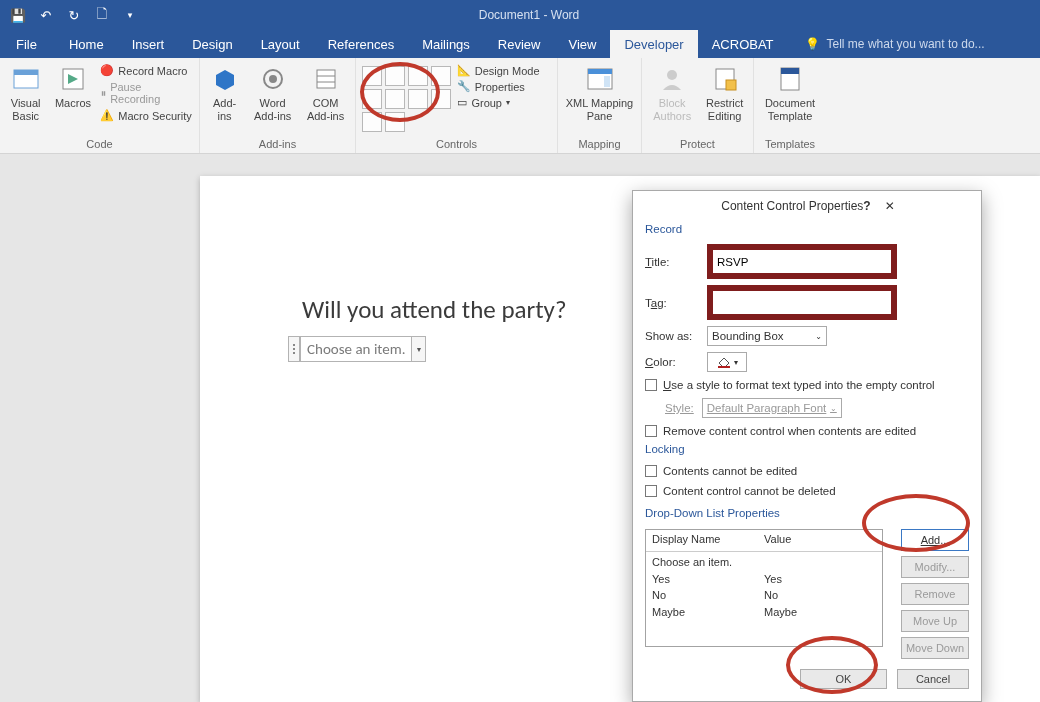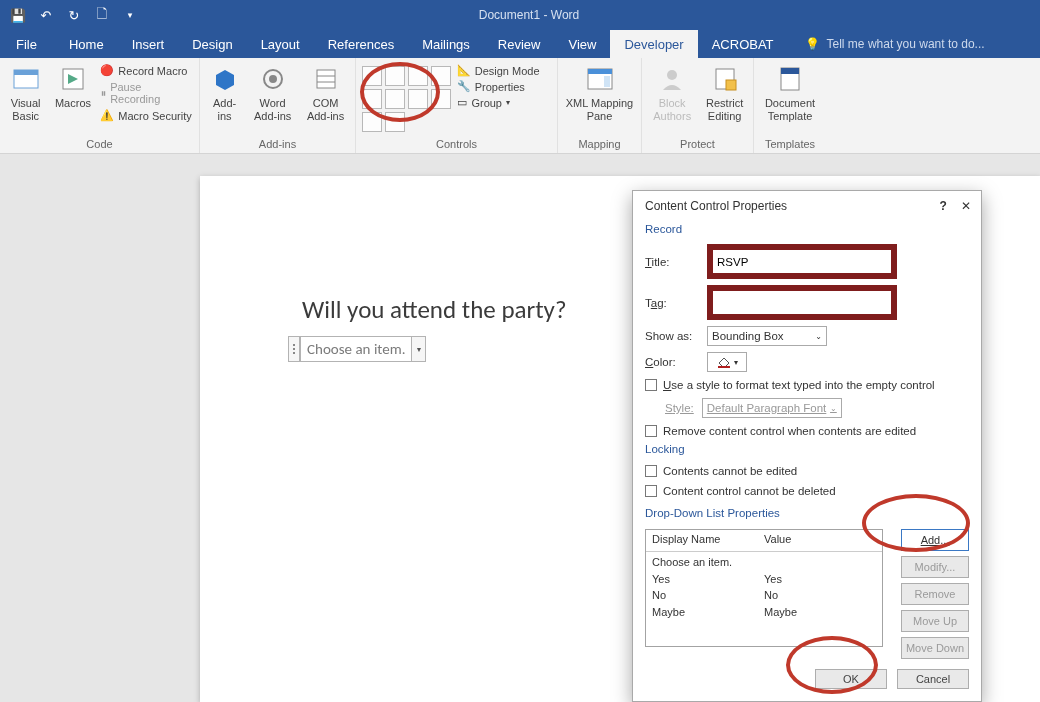--- a/index.html
+++ b/index.html
@@ -40,21 +40,21 @@
   .page { position: absolute; left: 200px; top: 22px; width: 840px; height: 526px; background: #fff; box-shadow: 0 2px 6px rgba(0,0,0,.25); }
   .doc-heading { position: absolute; left: 102px; top: 118px; font-size: 25px; color: #3b3b3b; font-family: Calibri, sans-serif; }
   .cc { position: absolute; left: 88px; top: 160px; display: flex; }
   .cc-handle { width: 12px; height: 26px; border: 1px solid #b3b3b3; background: #f6f6f6; display: flex; align-items: center; justify-content: center; }
   .cc-handle .dots { width: 4px; height: 12px; background: radial-gradient(#888 1px, transparent 1px); background-size: 4px 4px; }
   .cc-body { border: 1px solid #b3b3b3; padding: 3px 6px; background: #fff; color: #7b7b7b; font-size: 15px; font-family: Calibri, sans-serif; }
   .cc-drop { width: 14px; border: 1px solid #b3b3b3; border-left: none; background: #f6f6f6; display: flex; align-items: center; justify-content: center; font-size: 7px; color: #555; }
 
   
   .dialog { position: absolute; left: 632px; top: 190px; width: 350px; background: #fff; border: 1px solid #a9a9a9; box-shadow: 0 6px 18px rgba(0,0,0,.35); font-size: 11.5px; color: #333; }
-  .dlg-title { display: flex; align-items: center; justify-content: space-between; padding: 8px 10px 8px 12px; font-size: 12px; }
+  .dlg-title { display: flex; align-items: center; justify-content: center; padding: 8px 10px 8px 12px; font-size: 12px; }
   .dlg-title .right { display: flex; gap: 14px; align-items: center; }
   .dlg-section-label { color: #2b579a; padding: 2px 12px 6px; font-size: 11.5px; }
   .dlg-row { display: flex; align-items: center; padding: 3px 12px; gap: 8px; }
   .dlg-row label { width: 54px; }
   .dlg-row label u { text-decoration: underline; }
   .dlg-input { border: 6px solid #7f1d1d; height: 35px; padding: 8px 4px; font-size: 11.5px; width: 190px; }
   .dlg-select { border: 1px solid #aaa; height: 20px; padding: 0 4px; font-size: 11.5px; width: 120px; display: flex; align-items: center; justify-content: space-between; }
   .dlg-colorbtn { border: 1px solid #aaa; height: 20px; width: 40px; display: flex; align-items: center; justify-content: center; }
   .chk-row { display: flex; align-items: flex-end; padding: 4px 12px; gap: 6px; }
   .chk { width: 12px; height: 12px; border: 1px solid #777; }
@@ -380,20 +380,20 @@
     <div style="width:86px; padding:4px 12px 0 6px; display:flex; flex-direction:column; gap:5px;">
       <button class="btn blue" style="padding:4px 0;"><u>Add...</u></button>
       <button class="btn ghost" style="padding:4px 0;"><span>Modify...</span></button>
       <button class="btn ghost" style="padding:4px 0;"><span>Remove</span></button>
       <button class="btn ghost" style="padding:4px 0;"><span>Move Up</span></button>
       <button class="btn ghost" style="padding:4px 0;"><span>Move Down</span></button>
     </div>
   </div>
 
   <div class="dlg-bottom">
-    <button class="btn" style="width:72px;">OK</button>
+    <button class="btn" style="width:87px;">OK</button>
     <button class="btn" style="width:72px;">Cancel</button>
   </div>
 </div>
 
 <div class="red-oval" style="left:360px; top:62px; width:80px; height:60px;"></div>
 <div class="red-oval" style="left:862px; top:494px; width:108px; height:58px;"></div>
 <div class="red-oval" style="left:786px; top:636px; width:92px; height:58px;"></div>
 
 </body></html>

